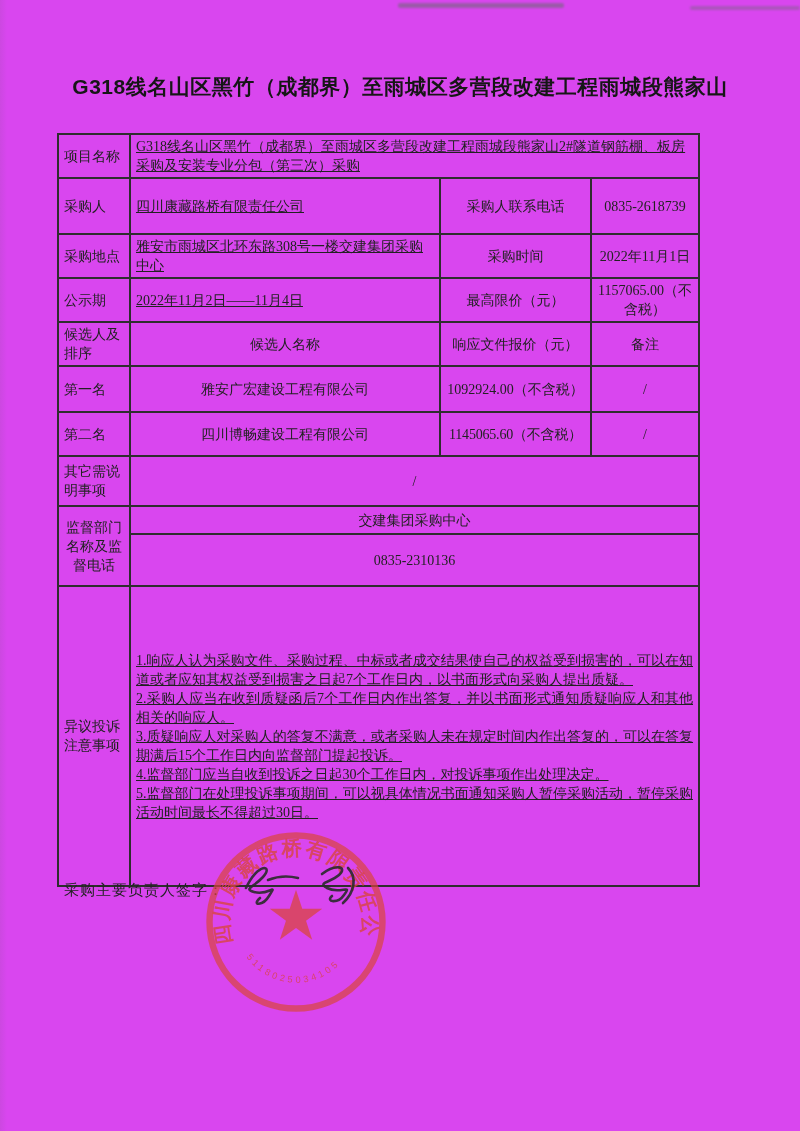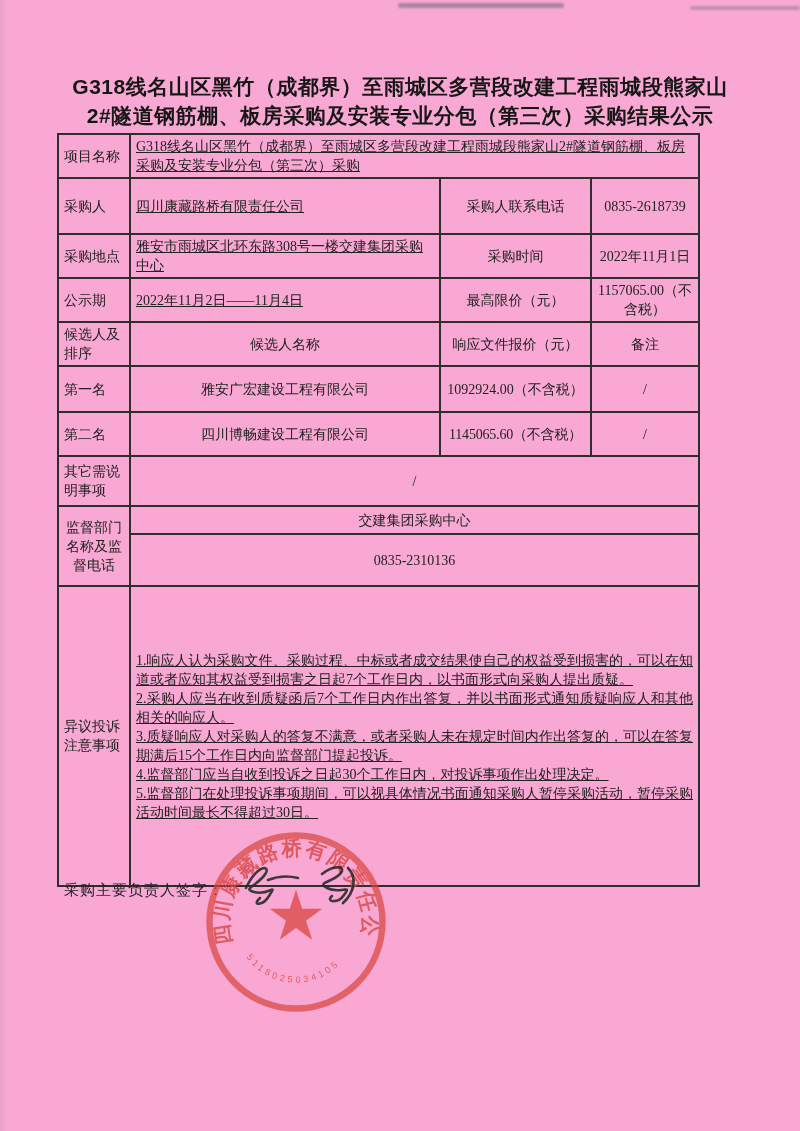--- a/index.html
+++ b/index.html
@@ -1,19 +1,19 @@
 <!DOCTYPE html>
 <html><head>
 <meta charset="utf-8">
 <style>
   * { margin:0; padding:0; box-sizing:border-box; }
   html,body { background:#e8e8e8; }
   .page {
     position:relative; width:800px; height:1131px; margin:0 auto;
-    background:#f9a8d4; overflow:hidden;
+    background:#d946ef; overflow:hidden;
     font-family:"Liberation Serif", serif; color:#1e1e1e;
   }
   .edge-left { position:absolute; left:0; top:0; width:7px; height:100%;
     background:linear-gradient(to right, rgba(90,90,100,0.10), rgba(0,0,0,0)); }
   .scan-mark { position:absolute; background:#6a6a72; filter:blur(1.2px); border-radius:2px; }
   .scan-mark.m1 { top:3px; left:398px; width:166px; height:5px; opacity:.55; }
   .scan-mark.m2 { top:6px; left:690px; width:110px; height:4px; opacity:.40; }
 
   .title { position:absolute; top:72px; left:0; width:100%; text-align:center;
     font-family:"Liberation Sans", sans-serif; font-weight:bold;
@@ -41,21 +41,20 @@
 <body>
 
 <div class="page">
 
   <div class="edge-left"></div>
   <div class="scan-mark m1"></div>
   <div class="scan-mark m2"></div>
 
   <div class="title">
     <div>G318线名山区黑竹（成都界）至雨城区多营段改建工程雨城段熊家山</div>
-    <div>2#隧道钢筋棚、板房采购及安装专业分包（第三次）采购结果公示</div>
   </div>
 
   <table class="doc">
     <colgroup>
       <col style="width:72px">
         <col style="width:310px">
         <col style="width:151px">
         <col style="width:108px">
     </colgroup>
     <tbody>

